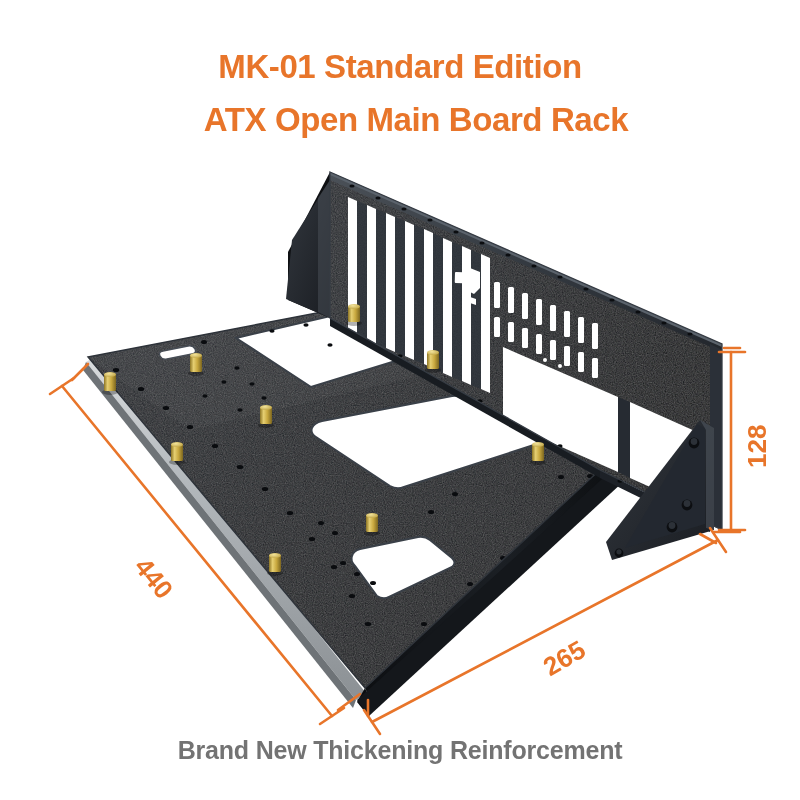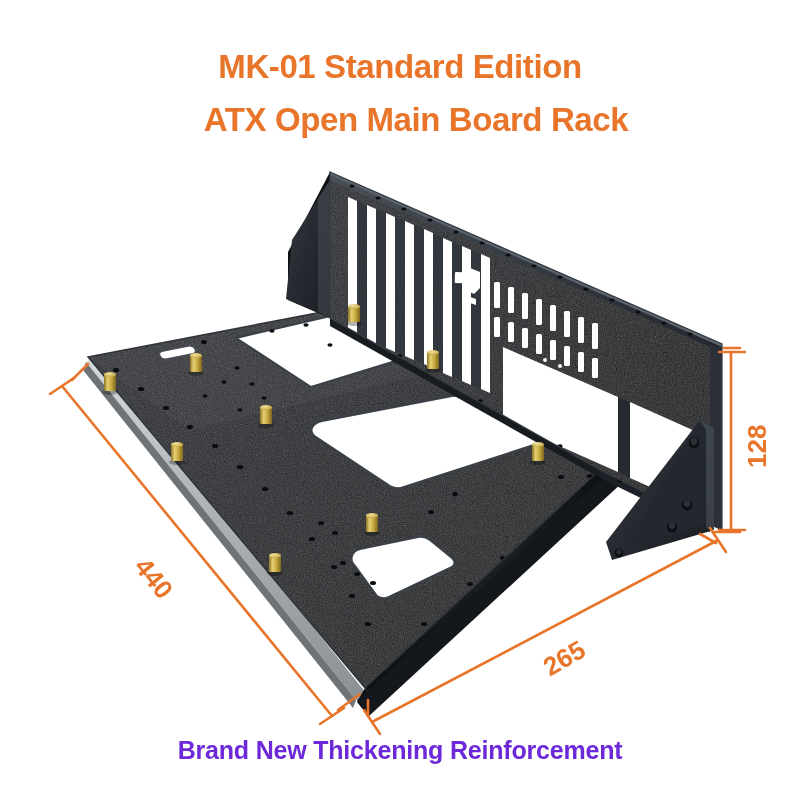--- a/index.html
+++ b/index.html
@@ -406,17 +406,17 @@
         <line x1="714" y1="532" x2="740" y2="532"></line>
       </g>
     </g>
   </svg>
 
   <div class="dim" id="dim-440" style="color: rgb(232, 117, 42);">440</div>
   <div class="dim" id="dim-265" style="color: rgb(232, 117, 42);">265</div>
   <div class="dim" id="dim-128" style="color: rgb(232, 117, 42);">128</div>
 
   <div class="footer-block">
-    <span class="footer-line" style="color: #6d28d9;">Brand New Thickening Reinforcement</span>
+    <span class="footer-line" style="color: #737373;">Brand New Thickening Reinforcement</span>
   </div>
 
   <span class="novis">mm</span>
 </div>
 
 </body></html>

